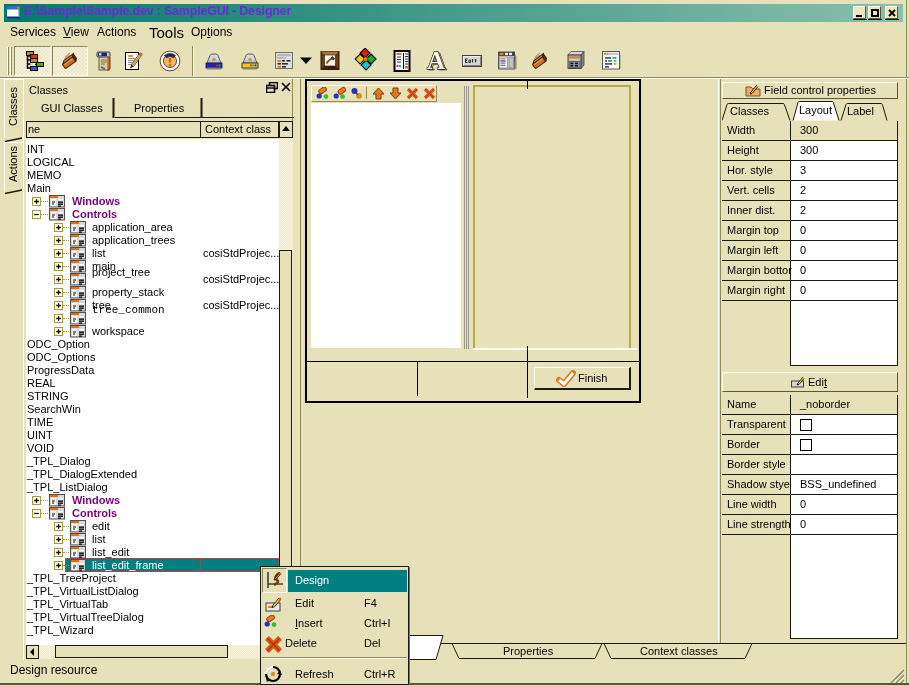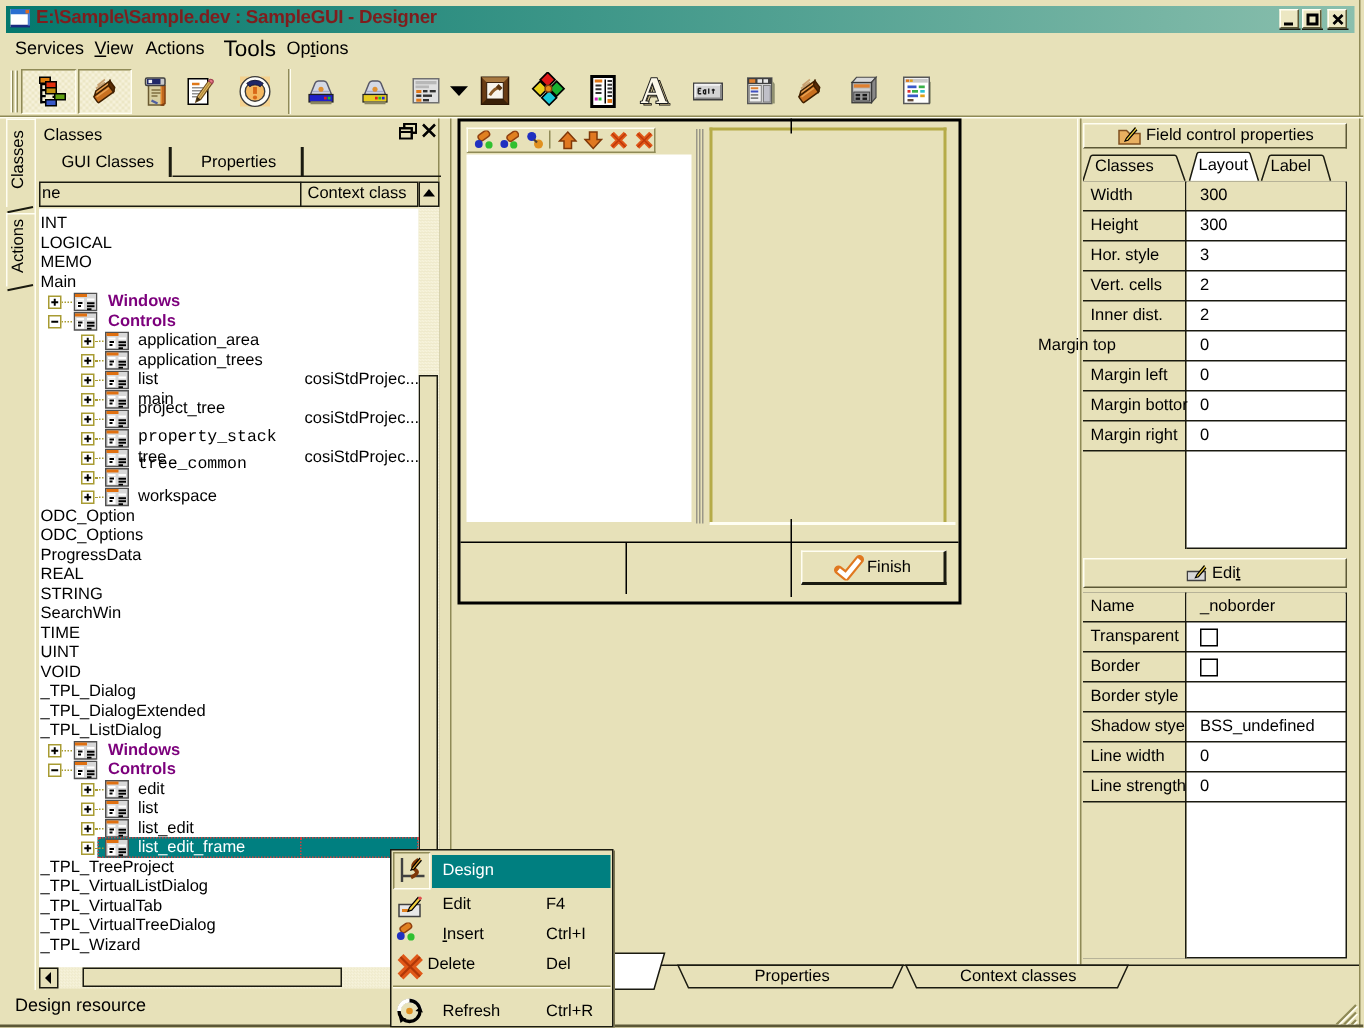--- a/index.html
+++ b/index.html
@@ -10,21 +10,21 @@
 <div class="ab" style="left:906px;top:0;width:1px;height:685px;background:#8f8a57"></div>
 <div class="ab" style="left:0;top:683px;width:909px;height:2px;background:#5c5836"></div>
 <div class="ab" style="left:4px;top:4px;width:899px;height:18px;background:linear-gradient(90deg,#04786d,#8abfad)"></div>
 <svg class="ab" style="left:6px;top:5px" width="15" height="15">
 <rect x="1" y="1" width="13" height="12" fill="#fff"></rect>
 <rect x="1" y="1" width="13" height="3.5" fill="#2a6fd0"></rect>
 <rect x="11" y="1.6" width="2.4" height="2.4" fill="#e06a20"></rect>
 <rect x="1" y="11.5" width="13" height="1.8" fill="#1a2a80"></rect>
 <rect x="12.5" y="4" width="1.5" height="8" fill="#4a7fd0"></rect>
 </svg>
-<div class="txt" style="left:24px;top:5px;font-size:12.5px;font-weight:bold;color:#7f1d1d;letter-spacing:-0.2px">E:\Sample\Sample.dev : SampleGUI - Designer</div>
+<div class="txt" style="left:24px;top:5px;font-size:12.5px;font-weight:bold;color:#6d28d9;letter-spacing:-0.2px">E:\Sample\Sample.dev : SampleGUI - Designer</div>
 <div class="ab" style="left:853px;top:6px;width:13px;height:13px;background:#ece7c2;border-top:1px solid #fffef2;border-left:1px solid #fffef2;border-right:1px solid #5c5836;border-bottom:1px solid #5c5836;box-sizing:border-box">
     <div class="ab" style="left:2px;top:8px;width:6px;height:2px;background:#000"></div>
   </div>
 <div class="ab" style="left:853px;top:19px;width:14px;height:1px;background:#1a1a10"></div>
 <div class="ab" style="left:868px;top:6px;width:13px;height:13px;background:#ece7c2;border-top:1px solid #fffef2;border-left:1px solid #fffef2;border-right:1px solid #5c5836;border-bottom:1px solid #5c5836;box-sizing:border-box">
     <div class="ab" style="left:1.5px;top:1.5px;width:8px;height:8px;border:2px solid #000;box-sizing:border-box"></div>
   </div>
 <div class="ab" style="left:868px;top:19px;width:14px;height:1px;background:#1a1a10"></div>
 <div class="ab" style="left:885px;top:6px;width:13px;height:13px;background:#ece7c2;border-top:1px solid #fffef2;border-left:1px solid #fffef2;border-right:1px solid #5c5836;border-bottom:1px solid #5c5836;box-sizing:border-box"><svg width="13" height="13">
       <path d="M3,3 L9,9 M9,3 L3,9" stroke="#000" stroke-width="1.8"></path>
@@ -331,21 +331,21 @@
 <div class="txt" style="left:92px;top:266px;">project_tree</div>
 <div class="txt" style="left:203px;top:273px">cosiStdProjec...</div>
 <div class="ab" style="left:63px;top:292px;width:6px;height:1px;border-top:1px dotted #a89b33"></div>
 <div class="ab" style="left:54px;top:288px;width:9px;height:9px;background:#fff;border:1.5px solid #a89b33;box-sizing:border-box"></div>
 <svg class="ab" style="left:54px;top:288px" width="9" height="9">
     <path d="M2.2,4.5 H6.8 M4.5,2.2 V6.8" stroke="#000" stroke-width="1.3"></path>
   </svg>
 <svg class="ab" style="left:70px;top:286px" width="16" height="13">
     <use href="#fic"></use>
   </svg>
-<div class="txt" style="left:92px;top:286px;font-family:Liberation Mono, monospace;">property_stack</div>
+<div class="txt" style="left:92px;top:286px;">property_stack</div>
 <div class="ab" style="left:63px;top:305px;width:6px;height:1px;border-top:1px dotted #a89b33"></div>
 <div class="ab" style="left:54px;top:301px;width:9px;height:9px;background:#fff;border:1.5px solid #a89b33;box-sizing:border-box"></div>
 <svg class="ab" style="left:54px;top:301px" width="9" height="9">
     <path d="M2.2,4.5 H6.8 M4.5,2.2 V6.8" stroke="#000" stroke-width="1.3"></path>
   </svg>
 <svg class="ab" style="left:70px;top:299px" width="16" height="13">
     <use href="#fic"></use>
   </svg>
 <div class="txt" style="left:92px;top:299px;">tree</div>
 <div class="txt" style="left:203px;top:299px">cosiStdProjec...</div>
@@ -531,21 +531,21 @@
 <div class="ab" style="left:722px;top:180px;width:176px;height:1px;background:#1a1a10"></div>
 <div class="txt" style="left:727px;top:164px">Hor. style</div>
 <div class="txt" style="left:800px;top:164px">3</div>
 <div class="ab" style="left:722px;top:200px;width:176px;height:1px;background:#1a1a10"></div>
 <div class="txt" style="left:727px;top:184px">Vert. cells</div>
 <div class="txt" style="left:800px;top:184px">2</div>
 <div class="ab" style="left:722px;top:220px;width:176px;height:1px;background:#1a1a10"></div>
 <div class="txt" style="left:727px;top:204px">Inner dist.</div>
 <div class="txt" style="left:800px;top:204px">2</div>
 <div class="ab" style="left:722px;top:240px;width:176px;height:1px;background:#1a1a10"></div>
-<div class="txt" style="left:692px;top:224px">Margin top</div>
+<div class="txt" style="left:727px;top:224px">Margin top</div>
 <div class="txt" style="left:800px;top:224px">0</div>
 <div class="ab" style="left:722px;top:260px;width:176px;height:1px;background:#1a1a10"></div>
 <div class="txt" style="left:727px;top:244px">Margin left</div>
 <div class="txt" style="left:800px;top:244px">0</div>
 <div class="ab" style="left:722px;top:280px;width:176px;height:1px;background:#1a1a10"></div>
 <div class="txt" style="left:727px;top:264px">Margin bottor</div>
 <div class="txt" style="left:800px;top:264px">0</div>
 <div class="ab" style="left:722px;top:300px;width:176px;height:1px;background:#1a1a10"></div>
 <div class="txt" style="left:727px;top:284px">Margin right</div>
 <div class="txt" style="left:800px;top:284px">0</div>

